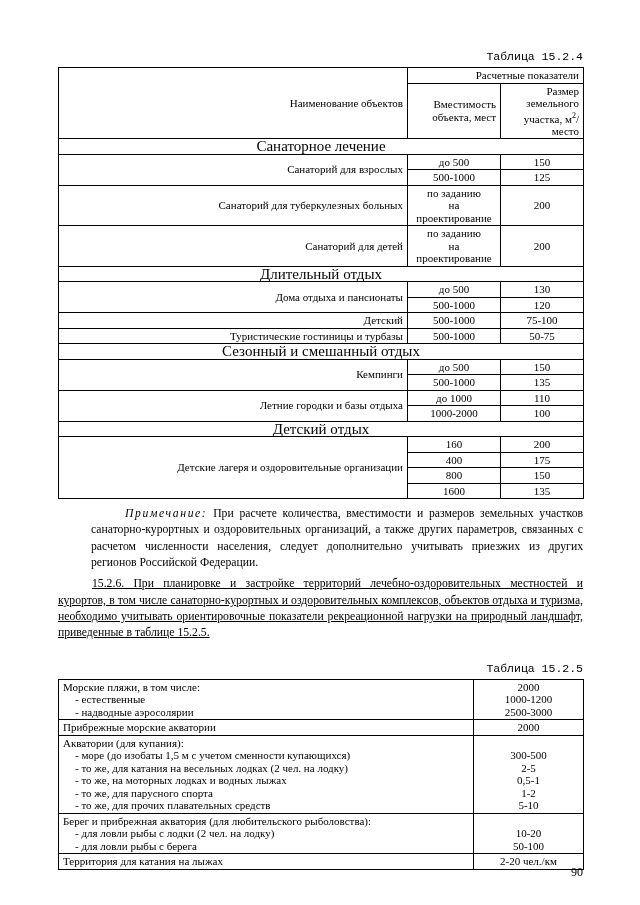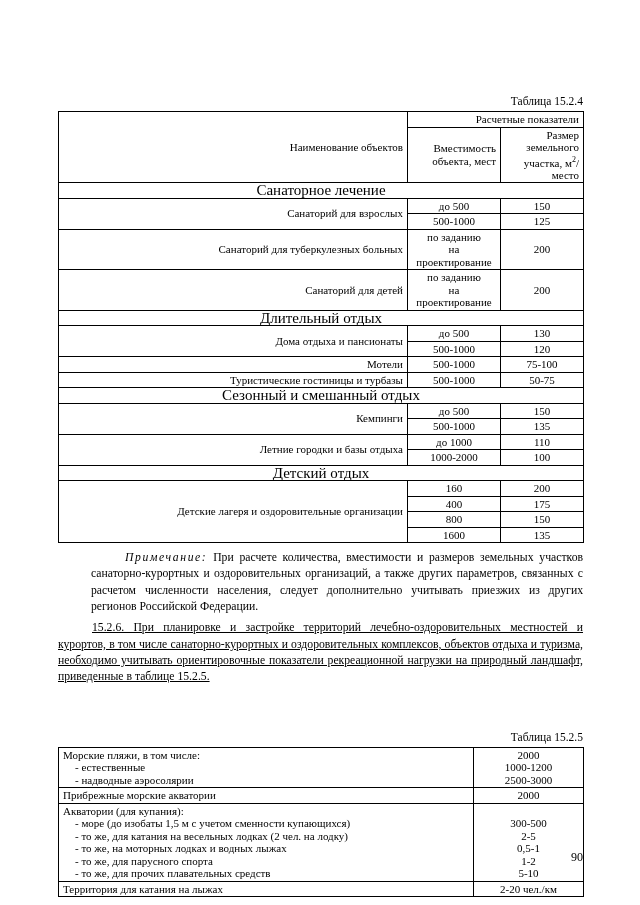--- a/index.html
+++ b/index.html
@@ -27,22 +27,21 @@
     left: 58px;
     top: 50px;
     width: 525px;
   }
 
   .tablecaption {
     text-align: right;
     font-size: 11.5px;
     line-height: 14px;
     margin-bottom: 3px;
-    font-family: Liberation Serif, serif;
-    margin-top: 44px;
+    font-family: Liberation Mono, monospace;
   }
 
   table.doc {
     border-collapse: collapse;
     width: 525px;
     table-layout: fixed;
     font-size: 11px;
   }
   table.doc td, table.doc th {
     border: 1px solid #000;
@@ -122,21 +121,21 @@
   .sub {
     padding-left: 12px;
   }
   .blockcell {
     padding-top: 2px;
     padding-bottom: 2px;
   }
   .pagenum {
     position: absolute;
     right: 57px;
-    bottom: 40px;
+    bottom: 25px;
     font-size: 12px;
     font-family: "Liberation Serif", "DejaVu Serif", serif;
   }
   sup { font-size: 8px; vertical-align: super; }
 </style>
 </head>
 <body>
 
 <div class="page">
   <div class="content">
@@ -200,21 +199,21 @@
         <tr>
           <td class="name" rowspan="2">Дома отдыха и пансионаты</td>
           <td class="num">до 500</td>
           <td class="num">130</td>
         </tr>
         <tr>
           <td class="num">500-1000</td>
           <td class="num">120</td>
         </tr>
         <tr>
-          <td class="name">Мотели</td>
+          <td class="name">Детский</td>
           <td class="num">500-1000</td>
           <td class="num">75-100</td>
         </tr>
         <tr>
           <td class="name">Туристические гостиницы и турбазы</td>
           <td class="num">500-1000</td>
           <td class="num">50-75</td>
         </tr>
 
         <tr>
@@ -310,20 +309,32 @@
             <td class="t2val blockcell">
               <div>&nbsp;</div>
               <div>300-500</div>
               <div>2-5</div>
               <div>0,5-1</div>
               <div>1-2</div>
               <div>5-10</div>
             </td>
           </tr>
 
+          <tr>
+            <td class="t2name blockcell">
+              <div>Берег и прибрежная акватория (для любительского рыболовства):</div>
+              <div class="sub">- для ловли рыбы с лодки (2 чел. на лодку)</div>
+              <div class="sub">- для ловли рыбы с берега</div>
+            </td>
+            <td class="t2val blockcell">
+              <div>&nbsp;</div>
+              <div>10-20</div>
+              <div>50-100</div>
+            </td>
+          </tr>
 
           <tr>
             <td class="t2name">Территория для катания на лыжах</td>
             <td class="t2val">2-20 чел./км</td>
           </tr>
 
         </tbody>
       </table>
     </div>
 

